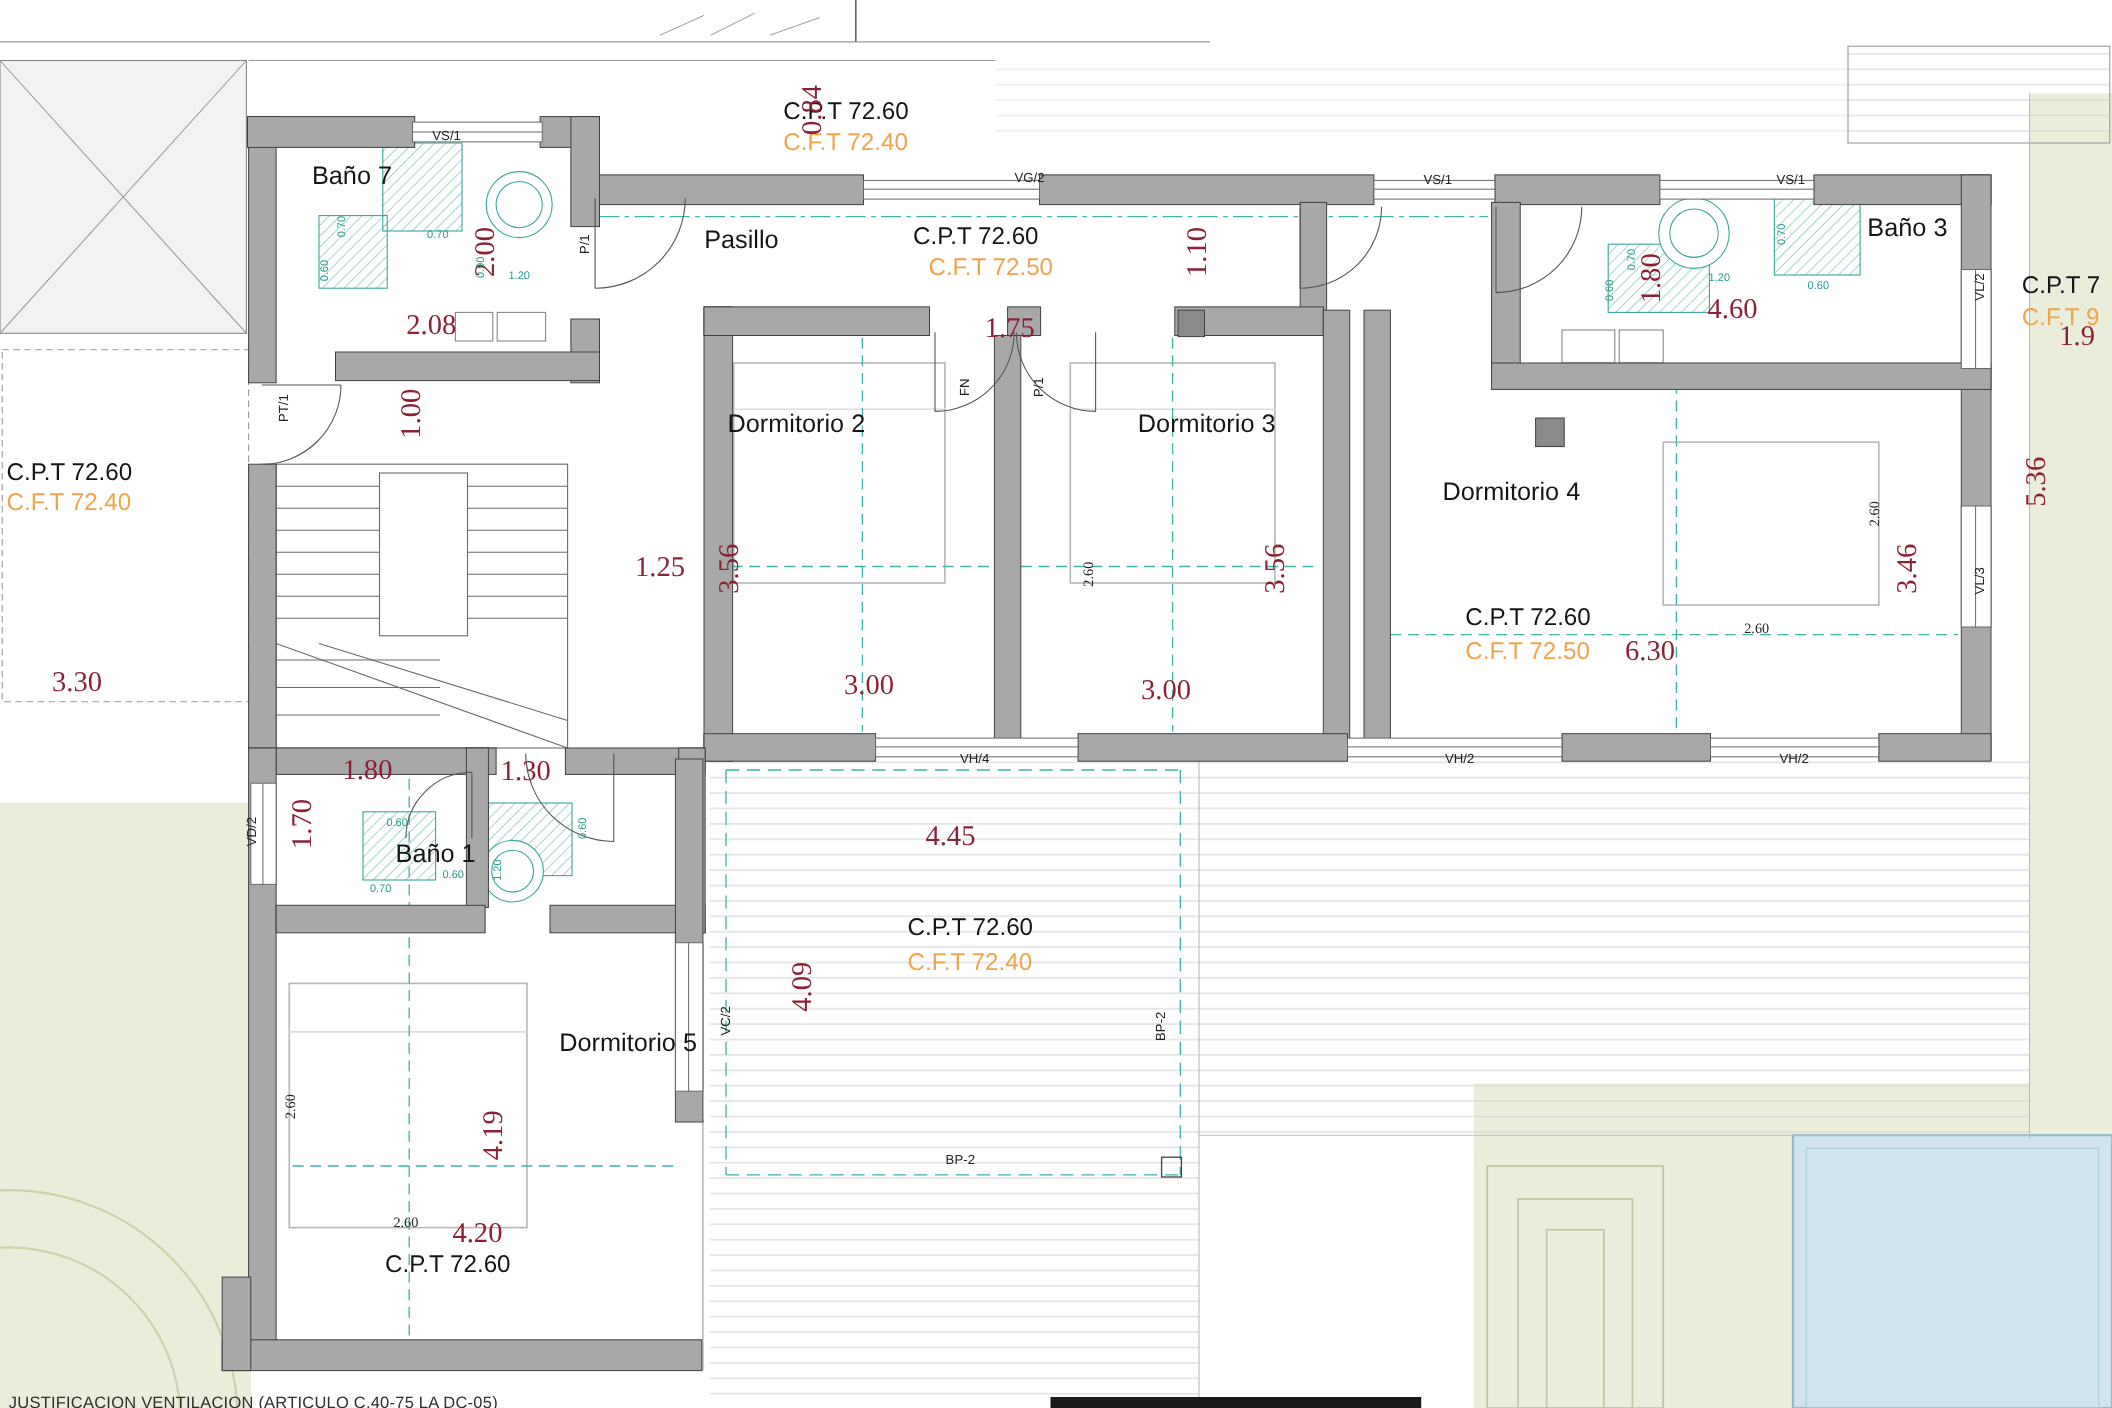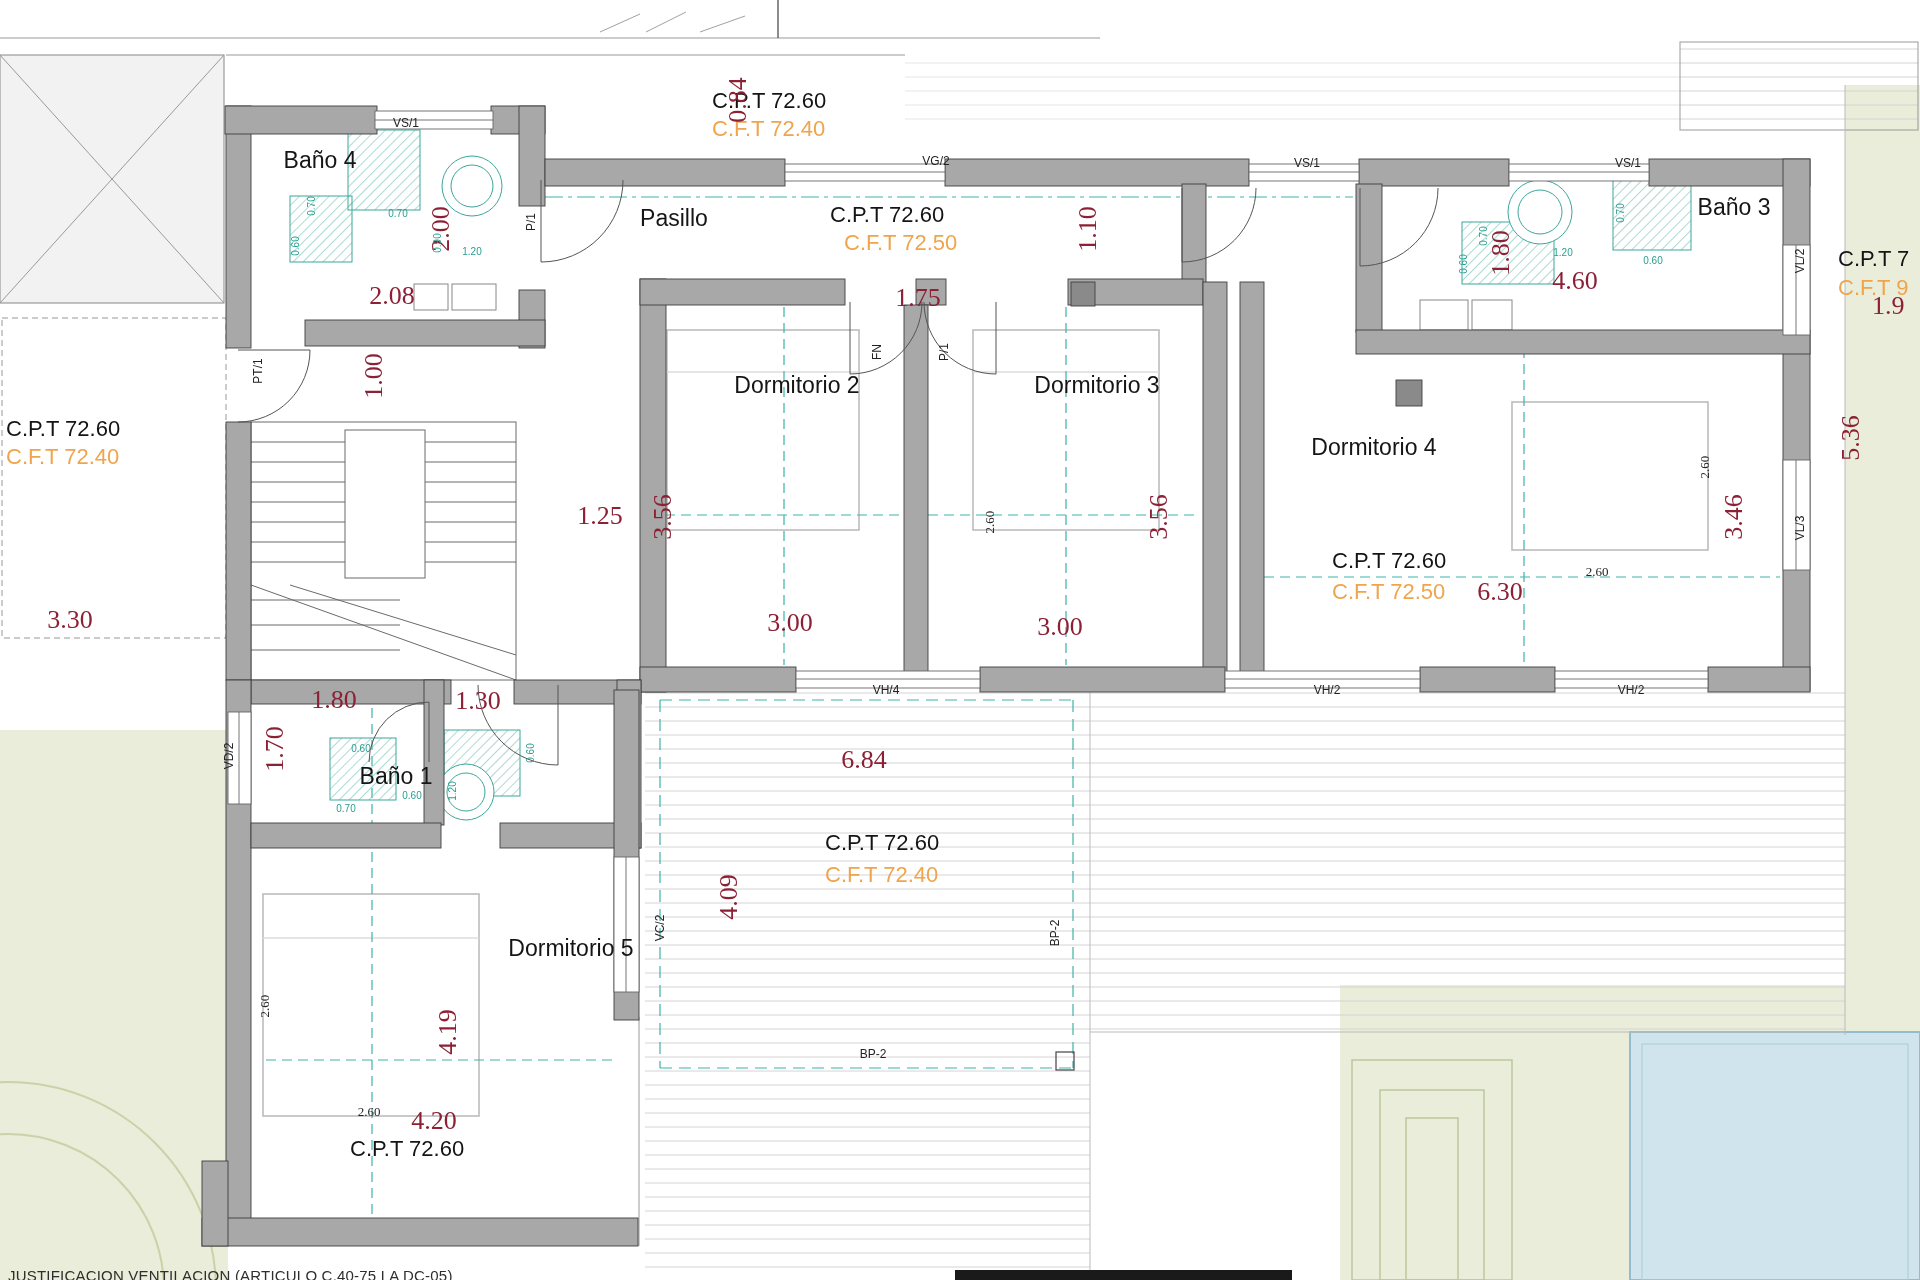--- a/index.html
+++ b/index.html
@@ -226,23 +226,23 @@
         <path d="M 1360 266 A 78 78 0 0 0 1438 188"></path>
       <line x1="558" y1="685" x2="558" y2="765"></line>
         <path d="M 558 765 A 80 80 0 0 1 478 685"></path>
       <line x1="429" y1="762" x2="429" y2="702"></line>
         <path d="M 429 702 A 60 60 0 0 0 369 762"></path>
     </g>
 
     <rect x="955" y="1270" width="337" height="10" fill="#1a1a1a"></rect>
   </svg>
 
-  <div class="lbl room" style="left:320px;top:160px">Baño 4</div>
+  <div class="lbl room" style="left:320px;top:160px">Baño 7</div>
   <div class="lbl room" style="left:674px;top:218px">Pasillo</div>
-  <div class="lbl room" style="left:797px;top:385px">Dormitorio 2</div>
+  <div class="lbl room" style="left:724px;top:385px">Dormitorio 2</div>
   <div class="lbl room" style="left:1097px;top:385px">Dormitorio 3</div>
   <div class="lbl room" style="left:1734px;top:207px">Baño 3</div>
   <div class="lbl room" style="left:1374px;top:447px">Dormitorio 4</div>
   <div class="lbl room" style="left:396px;top:776px">Baño 1</div>
   <div class="lbl room" style="left:571px;top:948px">Dormitorio 5</div>
 
   <div class="lbl tl cpt" style="left:712px;top:90px">C.P.T 72.60</div>
   <div class="lbl tl cft" style="left:712px;top:118px">C.F.T 72.40</div>
   <div class="lbl tl cpt" style="left:830px;top:204px">C.P.T 72.60</div>
   <div class="lbl tl cft" style="left:844px;top:232px">C.F.T 72.50</div>
@@ -259,21 +259,21 @@
   <div class="lbl dim" style="left:392px;top:296px">2.08</div>
   <div class="lbl dim" style="left:600px;top:516px">1.25</div>
   <div class="lbl dim" style="left:790px;top:623px">3.00</div>
   <div class="lbl dim" style="left:918px;top:298px">1.75</div>
   <div class="lbl dim" style="left:1060px;top:627px">3.00</div>
   <div class="lbl dim" style="left:1575px;top:281px">4.60</div>
   <div class="lbl dim" style="left:1500px;top:592px">6.30</div>
   <div class="lbl dim" style="left:70px;top:620px">3.30</div>
   <div class="lbl dim" style="left:334px;top:700px">1.80</div>
   <div class="lbl dim" style="left:478px;top:701px">1.30</div>
-  <div class="lbl dim" style="left:864px;top:760px">6.84</div>
+  <div class="lbl dim" style="left:864px;top:760px">4.45</div>
   <div class="lbl dim" style="left:434px;top:1121px">4.20</div>
   <div class="lbl tl dim" style="left:1872px;top:293px">1.9</div>
 
   <div class="lbl dim v" style="left:738px;top:100px">0.84</div>
   <div class="lbl dim v" style="left:441px;top:229px">2.00</div>
   <div class="lbl dim v" style="left:374px;top:376px">1.00</div>
   <div class="lbl dim v" style="left:663px;top:517px">3.56</div>
   <div class="lbl dim v" style="left:1088px;top:229px">1.10</div>
   <div class="lbl dim v" style="left:1159px;top:517px">3.56</div>
   <div class="lbl dim v" style="left:1501px;top:253px">1.80</div>

